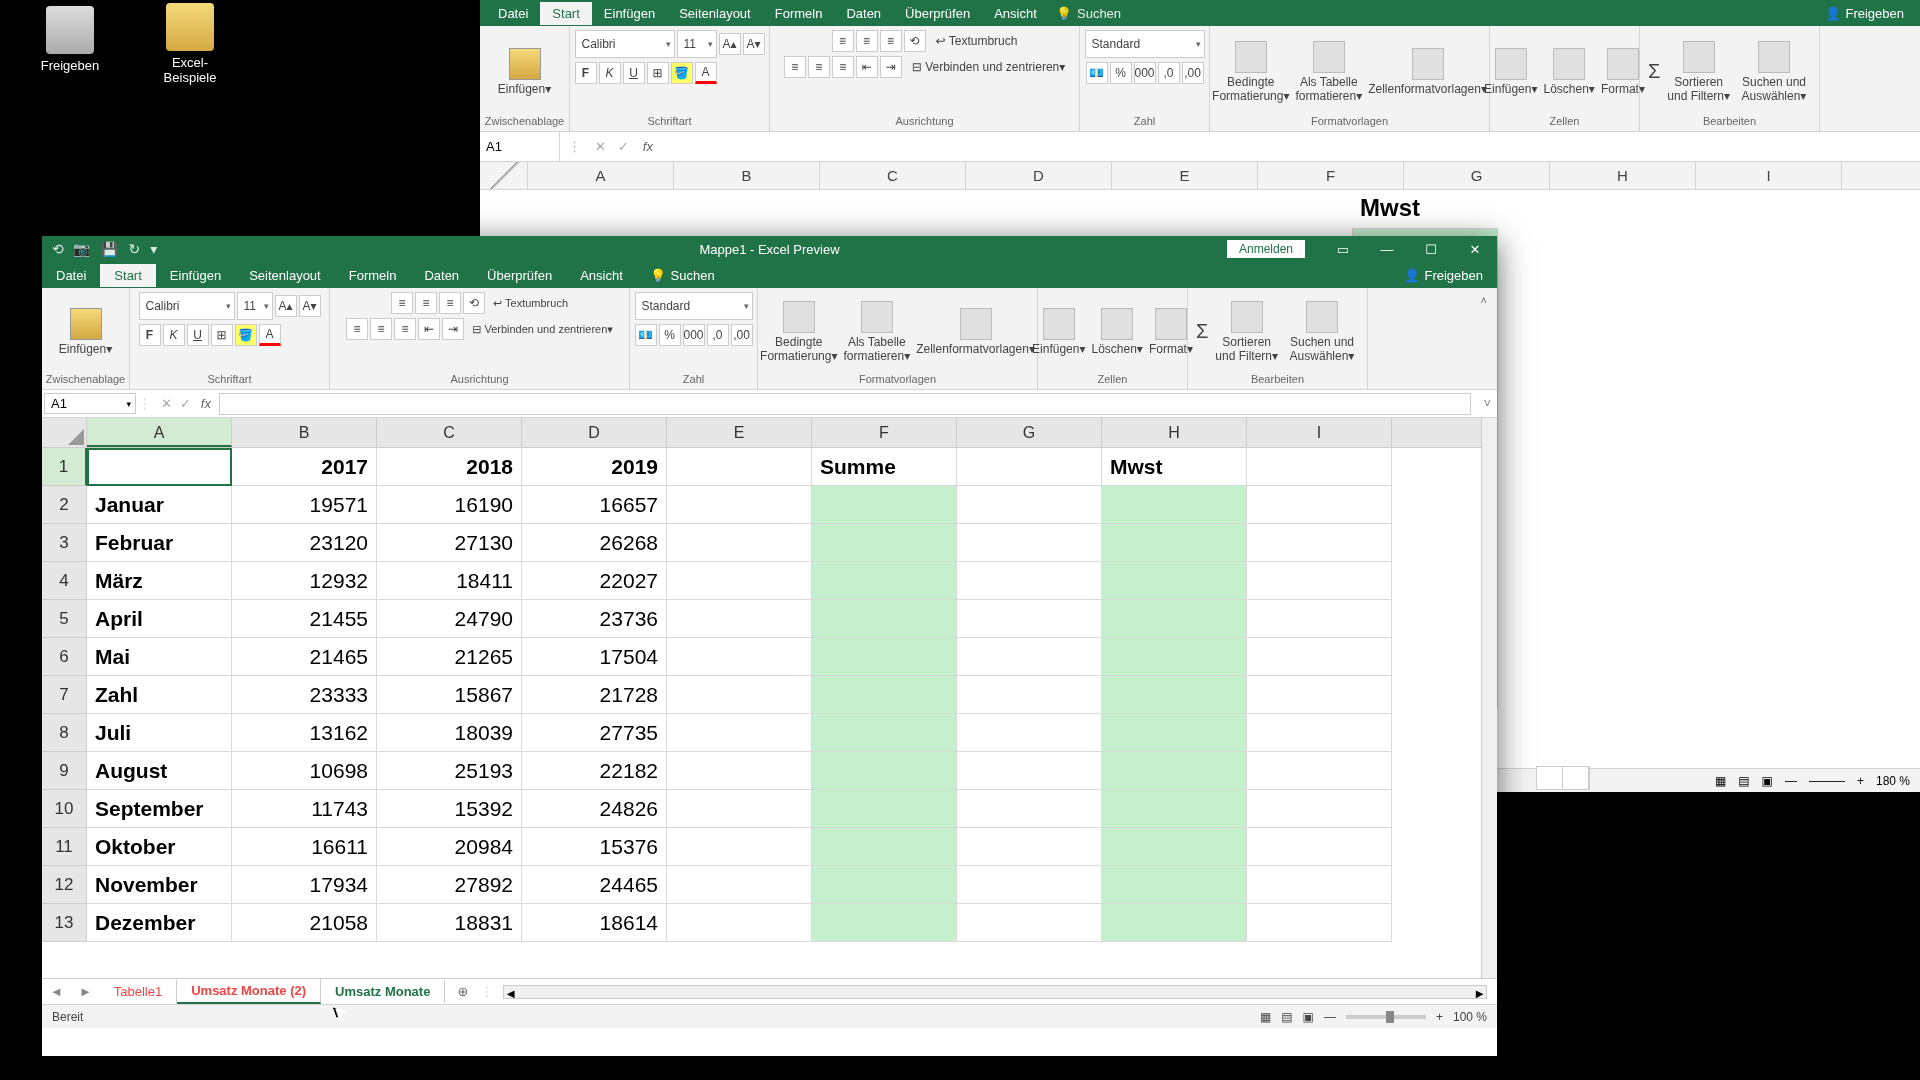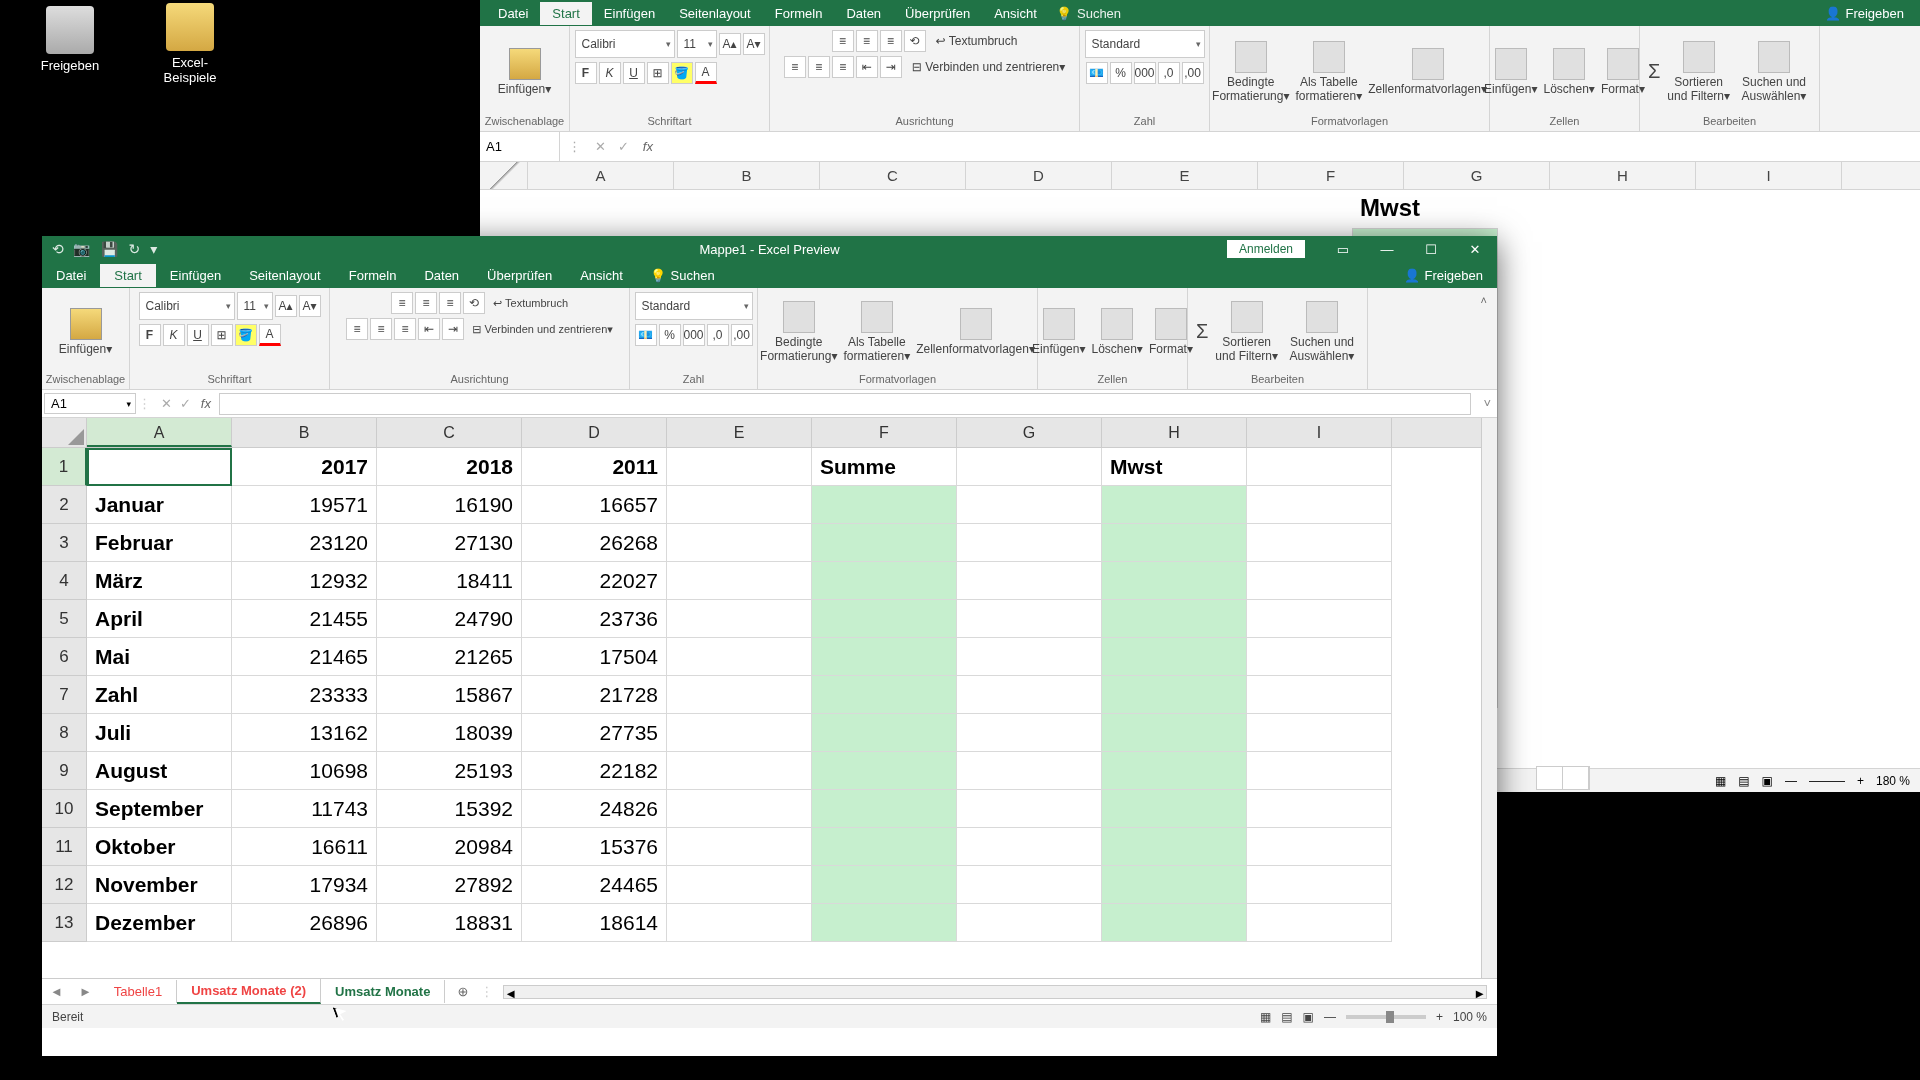--- a/index.html
+++ b/index.html
@@ -412,21 +412,21 @@
       <div class="ch">G</div>
       <div class="ch">H</div>
       <div class="ch">I</div>
     </div>
     <div class="rows" id="rows">
         <div class="row">
           <div class="rh sel">1</div>
           <div class="cell selected bold"></div>
           <div class="cell num bold">2017</div>
           <div class="cell num bold">2018</div>
-          <div class="cell num bold">2011</div>
+          <div class="cell num bold">2019</div>
           <div class="cell"></div>
           <div class="cell bold">Summe</div>
           <div class="cell"></div>
           <div class="cell bold">Mwst</div>
           <div class="cell"></div>
         </div>
         <div class="row">
           <div class="rh">2</div>
           <div class="cell bold">Januar</div>
           <div class="cell num">19571</div>
@@ -554,21 +554,21 @@
           <div class="cell num">24465</div>
           <div class="cell"></div>
           <div class="cell green"></div>
           <div class="cell"></div>
           <div class="cell green"></div>
           <div class="cell"></div>
         </div>
         <div class="row">
           <div class="rh">13</div>
           <div class="cell bold">Dezember</div>
-          <div class="cell num">26896</div>
+          <div class="cell num">21058</div>
           <div class="cell num">18831</div>
           <div class="cell num">18614</div>
           <div class="cell"></div>
           <div class="cell green"></div>
           <div class="cell"></div>
           <div class="cell green"></div>
           <div class="cell"></div>
         </div>
       </div>
     <div class="sheet-scroll-v"></div>

